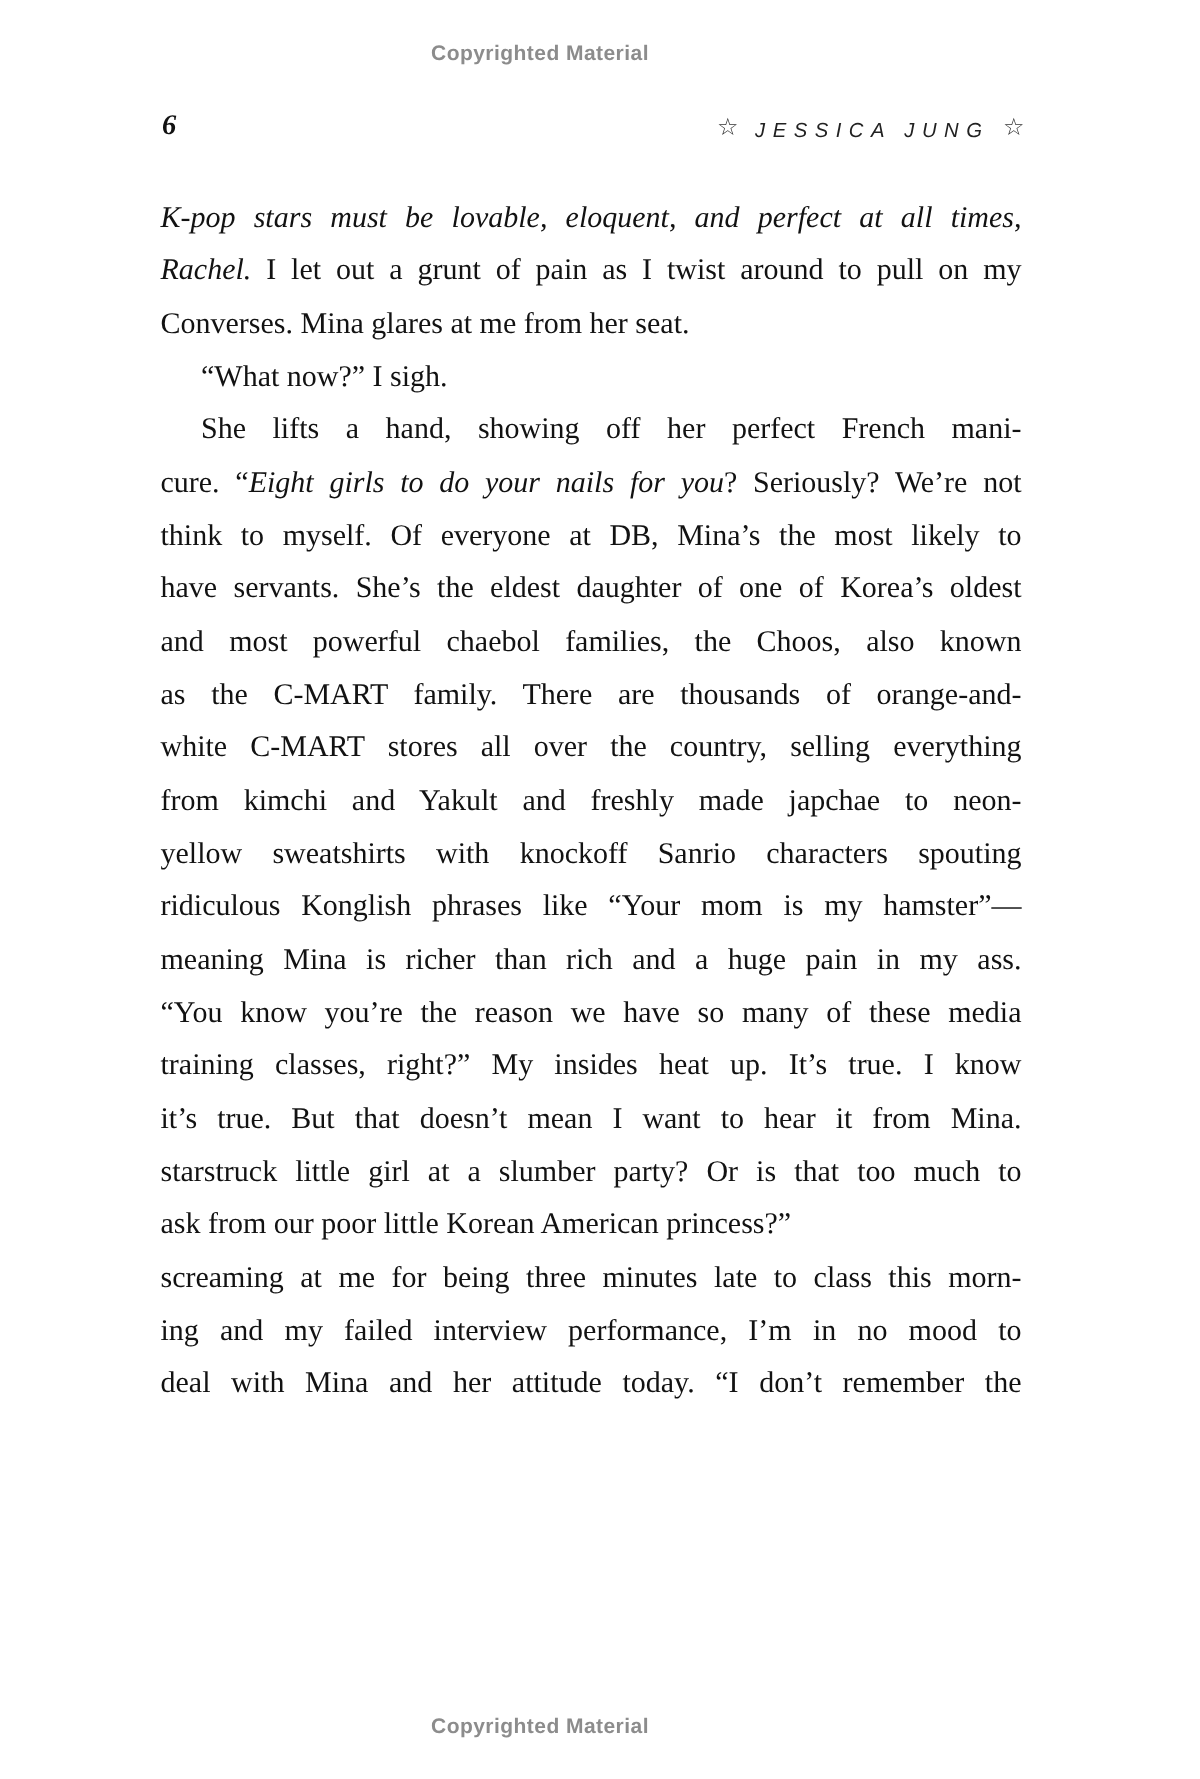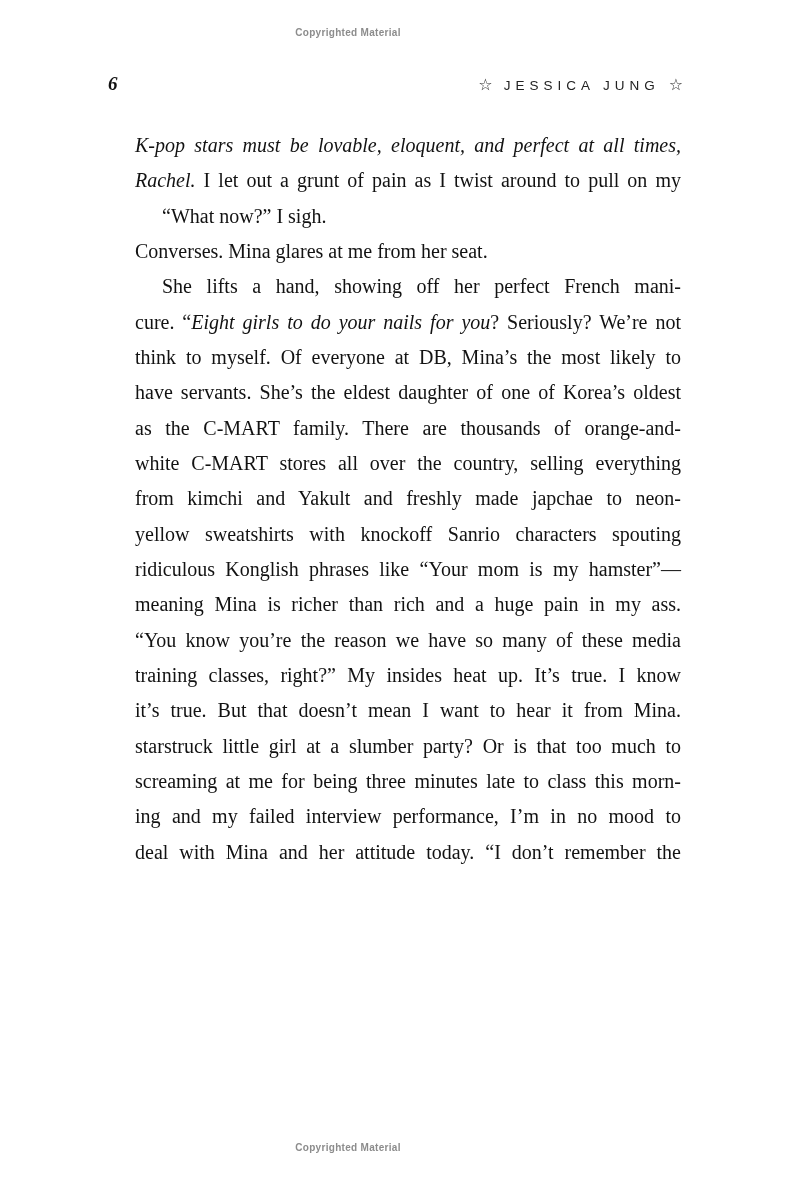--- a/index.html
+++ b/index.html
@@ -5,25 +5,25 @@
   html, body { margin: 0; padding: 0; }
   body {
     width: 800px; height: 1186px;
     background: #ffffff;
     position: relative;
     font-family: "Liberation Serif", serif;
     color: #141414;
     overflow: hidden;
   }
   .notice {
-    position: absolute; left: 0; width: 696px;
+    position: absolute; left: 12px; width: 696px;
     text-align: center;
     font-family: "Liberation Sans", "DejaVu Sans", sans-serif;
     font-weight: 700;
-    font-size: 10px;
+    font-size: 14px;
     color: #8c8c8c;
     letter-spacing: 0.3px;
   }
   .notice-top { top: 27px; }
   .notice-bottom { top: 1142px; }
 
   .page-number {
     position: absolute; left: 108px; top: 73px;
     font-family: "Liberation Serif", serif;
     font-size: 19px; font-weight: 700; font-style: italic;
@@ -35,63 +35,65 @@
     font-size: 13.5px;
     letter-spacing: 5px;
     color: #222;
     display: flex; align-items: center; gap: 9px;
     white-space: nowrap;
   }
   .running-header .star {
     font-size: 16px; letter-spacing: 0; color: #333;
     position: relative; top: -1px;
   }
-  .running-header .title { padding-left: 2px; }
+  .running-header .title { padding-left: 2px; font-style: italic; }
 
   .text-block {
     position: absolute; left: 107px; top: 128px; width: 574px;
     font-size: 20px;
     line-height: 35.33px;
     color: #121212;
   }
-  .line { min-height: 35.33px; margin-left: 28px; }
+  .line { min-height: 35.33px; }
   .line.just { text-align: justify; text-align-last: justify; }
   .line.indent { padding-left: 27px; }
   .it { font-style: italic; }
 </style>
 </head>
 <body>
 
 <div class="notice notice-top">Copyrighted Material</div>
 
 <div class="page-number">6</div>
 
 <div class="running-header">
   <span class="star">☆</span>
   <span class="title">JESSICA JUNG</span>
   <span class="star">☆</span>
 </div>
 
 <div class="text-block">
     <div class="line just"><span class="it">K-pop stars must be lovable, eloquent, and perfect at all times,</span></div>
     <div class="line just"><span class="it">Rachel.</span><span> I let out a grunt of pain as I twist around to pull on my</span></div>
+    <div class="line"><span>Converses. Mina glares at me from her seat.</span></div>
     <div class="line indent"><span>“What now?” I sigh.</span></div>
-    <div class="line"><span>Converses. Mina glares at me from her seat.</span></div>
     <div class="line indent just"><span>She lifts a hand, showing off her perfect French mani-</span></div>
     <div class="line just"><span>cure. “</span><span class="it">Eight girls to do your nails for you</span><span>? Seriously? We’re not</span></div>
     <div class="line just"><span>think to myself. Of everyone at DB, Mina’s the most likely to</span></div>
     <div class="line just"><span>have servants. She’s the eldest daughter of one of Korea’s oldest</span></div>
+    <div class="line just"><span>and most powerful chaebol families, the Choos, also known</span></div>
     <div class="line just"><span>as the C-MART family. There are thousands of orange-and-</span></div>
     <div class="line just"><span>white C-MART stores all over the country, selling everything</span></div>
     <div class="line just"><span>from kimchi and Yakult and freshly made japchae to neon-</span></div>
     <div class="line just"><span>yellow sweatshirts with knockoff Sanrio characters spouting</span></div>
     <div class="line just"><span>ridiculous Konglish phrases like “Your mom is my hamster”—</span></div>
     <div class="line just"><span>meaning Mina is richer than rich and a huge pain in my ass.</span></div>
     <div class="line just"><span>“You know you’re the reason we have so many of these media</span></div>
     <div class="line just"><span>training classes, right?” My insides heat up. It’s true. I know</span></div>
     <div class="line just"><span>it’s true. But that doesn’t mean I want to hear it from Mina.</span></div>
     <div class="line just"><span>starstruck little girl at a slumber party? Or is that too much to</span></div>
+    <div class="line"><span>ask from our poor little Korean American princess?”</span></div>
     <div class="line just"><span>screaming at me for being three minutes late to class this morn-</span></div>
     <div class="line just"><span>ing and my failed interview performance, I’m in no mood to</span></div>
     <div class="line just"><span>deal with Mina and her attitude today. “I don’t remember the</span></div>
   </div>
 
 <div class="notice notice-bottom">Copyrighted Material</div>
 
 </body></html>

